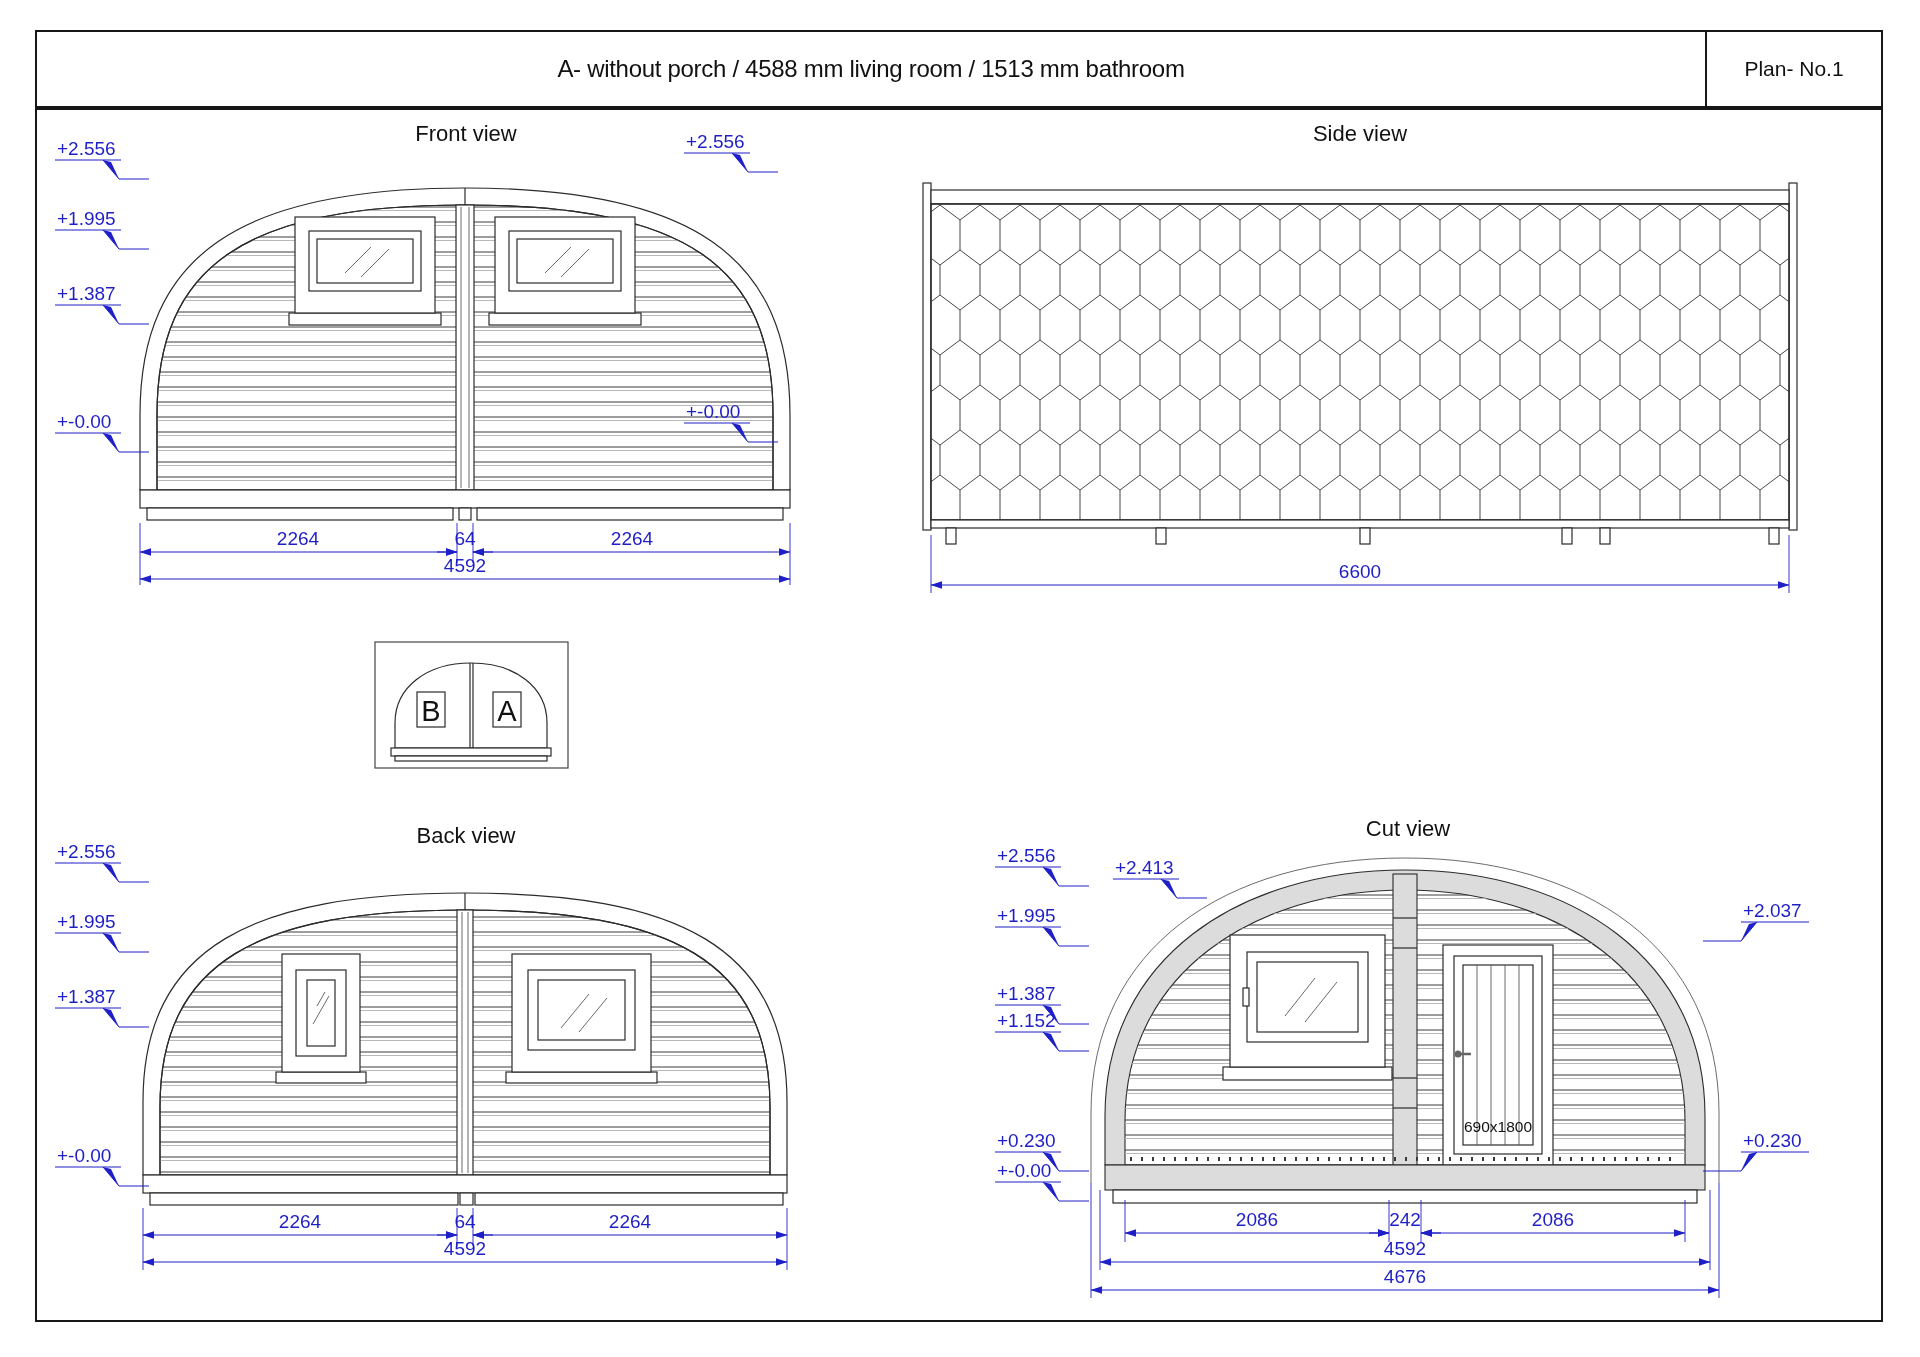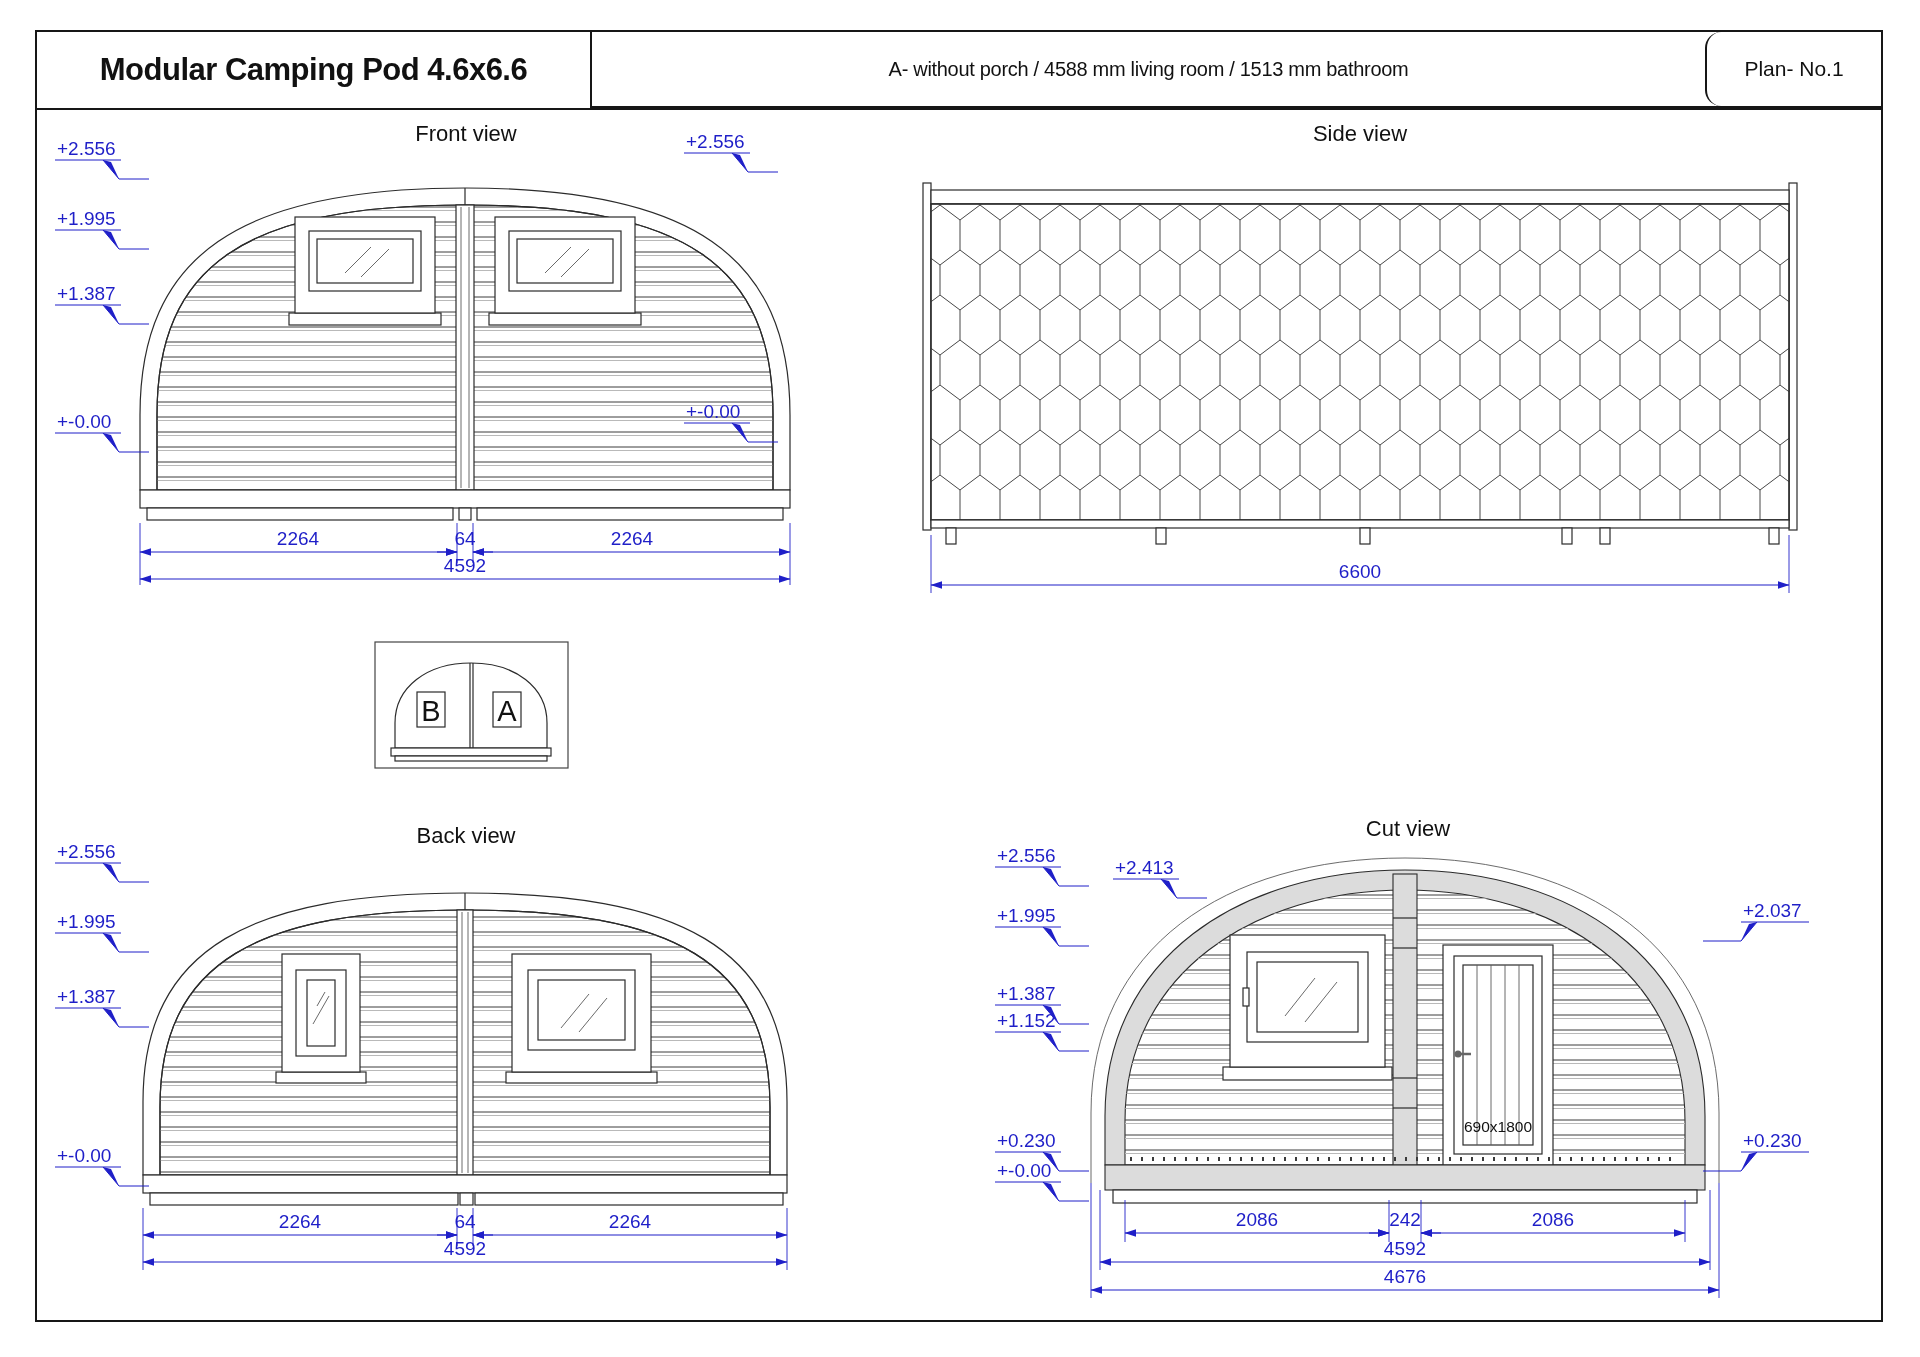--- a/index.html
+++ b/index.html
@@ -3,22 +3,22 @@
 <meta charset="utf-8">
 <style>
   html,body{margin:0;padding:0;background:#fff;}
   body{width:1920px;height:1357px;position:relative;font-family:"Liberation Sans",sans-serif;color:#111;}
   .sheet{position:absolute;left:35px;top:30px;width:1848px;height:1292px;border:2px solid #161616;box-sizing:border-box;background:#fff;}
   .hdr{display:flex;height:76px;border-bottom:2px solid #161616;}
   .hdr-title{width:553px;border-right:2px solid #161616;display:flex;align-items:center;justify-content:center;font-weight:bold;font-size:31px;letter-spacing:-0.5px;}
   .hdr-rows{flex:1;display:flex;flex-direction:column;}
   .hdr-row{flex:1;display:flex;align-items:stretch;}
   .hdr-row.first{border-bottom:2px solid #161616;}
-  .hdr-desc{flex:1;display:flex;align-items:center;justify-content:center;font-size:20px;letter-spacing:-0.3px;border-radius:6px;}
-  .hdr-plan{width:174px;border-left:2px solid #161616;display:flex;align-items:center;justify-content:center;font-size:21px;border-radius:16px;}
+  .hdr-desc{flex:1;display:flex;align-items:center;justify-content:center;font-size:24px;letter-spacing:-0.3px;border-radius:6px;}
+  .hdr-plan{width:174px;border-left:2px solid #161616;display:flex;align-items:center;justify-content:center;font-size:21px;}
   .hdr-plan sup{font-size:13px;margin-left:1px;}
   svg{position:absolute;overflow:visible;}
   .blk{stroke:#2b2b2b;fill:none;stroke-width:1.2;}
   .blkthin{stroke:#5a5a5a;fill:none;stroke-width:0.9;}
   .wfill{fill:#ffffff;stroke:#2b2b2b;stroke-width:1.2;}
   .gfill{fill:#dcdcdc;stroke:#2b2b2b;stroke-width:1.1;}
   .vtitle{fill:#111;font-size:22px;text-anchor:middle;}
   .dimt{fill:#1f1fc8;font-size:19px;text-anchor:middle;}
   .dim{stroke:#1f1fc8;stroke-width:1.1;fill:none;}
   .ext{stroke:#1f1fc8;stroke-width:0.9;fill:none;}
@@ -43,21 +43,20 @@
     </pattern>
     <pattern id="hex" patternUnits="userSpaceOnUse" width="40" height="90">
       <path d="M20,0 L40,15 L40,45 L20,60 L0,45 L0,15 Z" fill="none" stroke="#454545" stroke-width="1"></path>
       <line x1="20" y1="60" x2="20" y2="90" stroke="#454545" stroke-width="1"></line>
     </pattern>
   </defs>
 </svg>
 
 <div class="sheet">
   <div class="hdr">
-    <div class="hdr-title">Modular Camping Pod 4.6x6.6</div>
     <div class="hdr-rows">
       <div class="hdr-row first">
         <div class="hdr-desc">A- without porch / 4588 mm living room / 1513 mm bathroom</div>
         <div class="hdr-plan">Plan- No.1</div>
       </div>
     </div>
   </div>
 </div>
 
 <svg style="left:45px;top:115px" width="780" height="490" viewBox="0 0 780 490">

